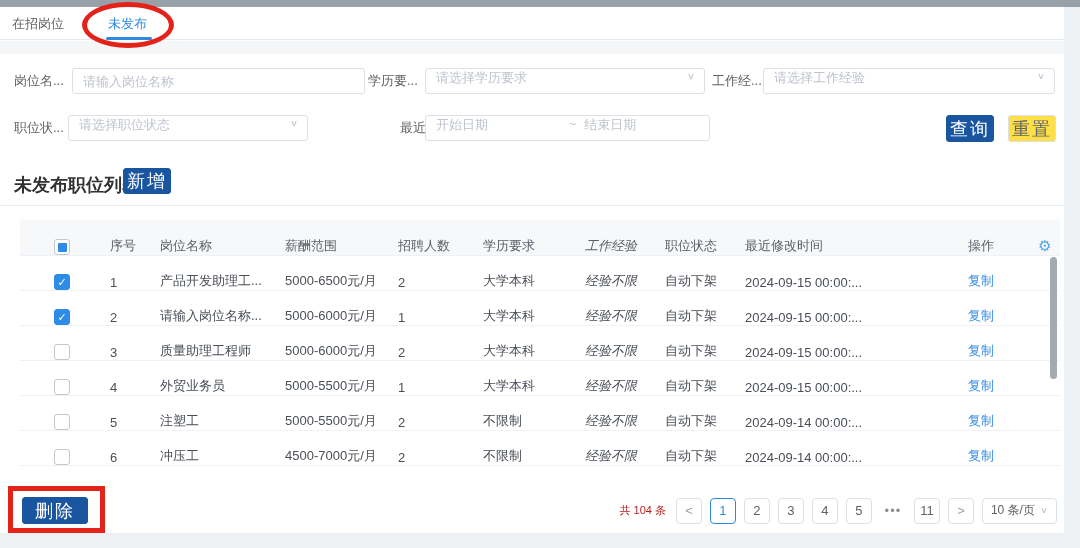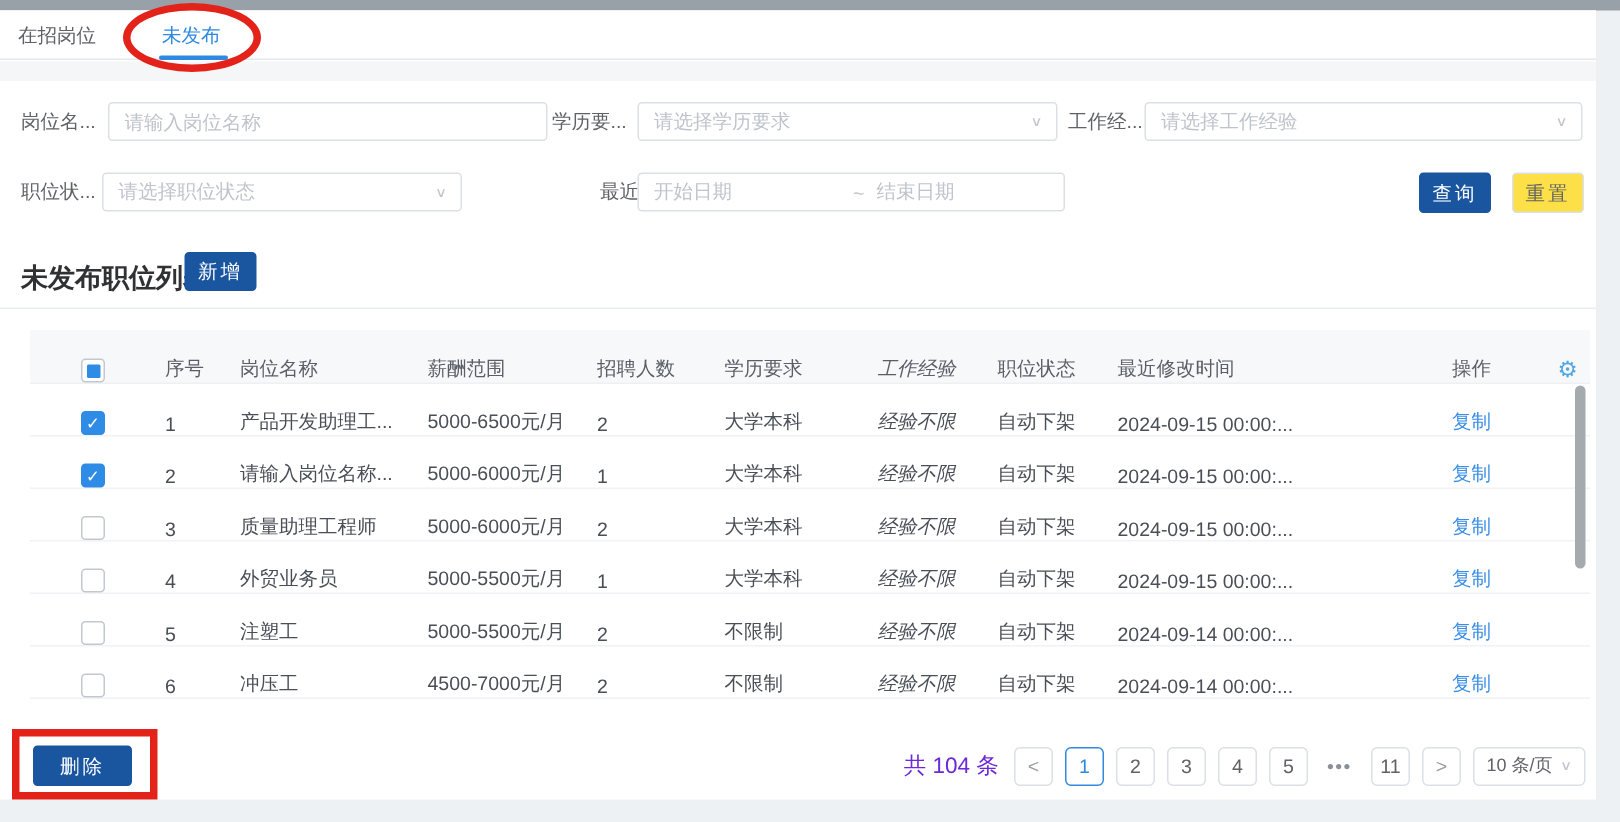--- a/index.html
+++ b/index.html
@@ -15,28 +15,28 @@
   .tab-2 { left:108px; color:#2e8ae0; }
   .tab-2 .tab-underline { position:absolute; left:-2px; bottom:0; width:46px; height:3px; background:#2e8ae0; border-radius:2px; }
   .tabgap { position:absolute; left:0; top:34px; width:100%; height:13px; background:#f5f6f8; }
 
   
   .ann-ellipse { position:absolute; left:82px; top:2px; width:92px; height:46px; border:5px solid #e3231a; border-radius:50%; z-index:30; pointer-events:none; }
   .ann-rect { position:absolute; left:8px; top:486px; width:97px; height:47px; border:5px solid #e3231a; z-index:30; pointer-events:none; }
 
   
   .flabel { position:absolute; height:26px; line-height:26px; font-size:13px; color:#606266; white-space:nowrap; }
-  .fbox { position:absolute; height:26px; border:1px solid #dcdfe6; border-radius:3px; background:#fff; display:flex; align-items:center; font-size:13px; }
+  .fbox { position:absolute; height:26px; border:1px solid #dcdfe6; border-radius:3px; background:#fff; display:flex; font-size:13px; }
   .fbox input { border:none; outline:none; width:100%; height:100%; padding:0 10px; font-size:13px; font-family:inherit; color:#333; background:transparent; }
   .fbox input::placeholder { color:#bfc4cc; }
   .ph { color:#bfc4cc; padding-left:10px; flex:1; white-space:nowrap; overflow:hidden; }
   .sel-caret { color:#c0c4cc; font-size:11px; padding-right:9px; transform:scaleY(.8); }
   .range-sep { color:#bfc4cc; padding:0 8px; }
 
-  .btn { display:inline-flex; align-items:center; justify-content:center; font-size:13px; border-radius:3px; cursor:pointer; letter-spacing:2px; }
+  .btn { display:inline-flex; align-items:center; justify-content:center; font-size:18px; border-radius:3px; cursor:pointer; letter-spacing:2px; }
   .btn-primary { background:#1a56a0; color:#ffffff; border:1px solid #1a56a0; }
   .btn-plain { background:#fde047; color:#606266; border:1px solid #dcdfe6; }
   .btn-search { position:absolute; left:946px; top:108px; width:48px; height:27px; }
   .btn-reset { position:absolute; left:1008px; top:108px; width:48px; height:27px; }
 
   
   .sec-title { position:absolute; left:14px; top:166px; font-size:18px; font-weight:bold; color:#303133; }
   .btn-add { position:absolute; left:123px; top:161px; width:48px; height:26px; }
   .divider { position:absolute; left:0; top:198px; width:100%; height:1px; background:#eaedf1; }
 
@@ -54,21 +54,21 @@
   .checkbox.checked { background:#2e8be6; border-color:#2e8be6; }
   .checkbox.checked .check-glyph { display:block; }
   .checkbox.indeterminate::after { content:""; width:9px; height:9px; background:#2e8be6; border-radius:1px; }
   .link { color:#3a8ee6; cursor:pointer; }
   .gear { color:#53a8e2; font-size:15px; cursor:pointer; }
   .scroll-thumb { position:absolute; left:1050px; top:250px; width:7px; height:122px; background:#a5aaaf; border-radius:4px; cursor:grab; }
 
   
   .btn-delete { position:absolute; left:22px; top:490px; width:66px; height:27px; }
   .pagination { position:absolute; right:7px; top:490px; height:27px; display:flex; align-items:center; gap:8px; }
-  .total { font-size:15px; color:#6d28d9; margin-right:2px; white-space:nowrap; }
+  .total { font-size:11px; color:#b91c1c; margin-right:2px; white-space:nowrap; }
   .pbtn { min-width:26px; height:26px; padding:0 4px; border:1px solid #dcdfe6; border-radius:4px; background:#fff; color:#606266; font-size:13px; display:flex; align-items:center; justify-content:center; cursor:pointer; }
   .pbtn.active { border-color:#2e8ae0; color:#2e8ae0; }
   .pbtn.nav { color:#9aa0a8; }
   .ellipsis-btn { border:none; letter-spacing:1px; color:#8a9097; }
   .sizer { height:26px; border:1px solid #dcdfe6; border-radius:4px; display:flex; align-items:center; gap:5px; padding:0 8px; font-size:12px; color:#606266; background:#fff; cursor:pointer; white-space:nowrap; }
   .sizer .sel-caret { padding:0; }
 </style>
 </head>
 <body>
 

